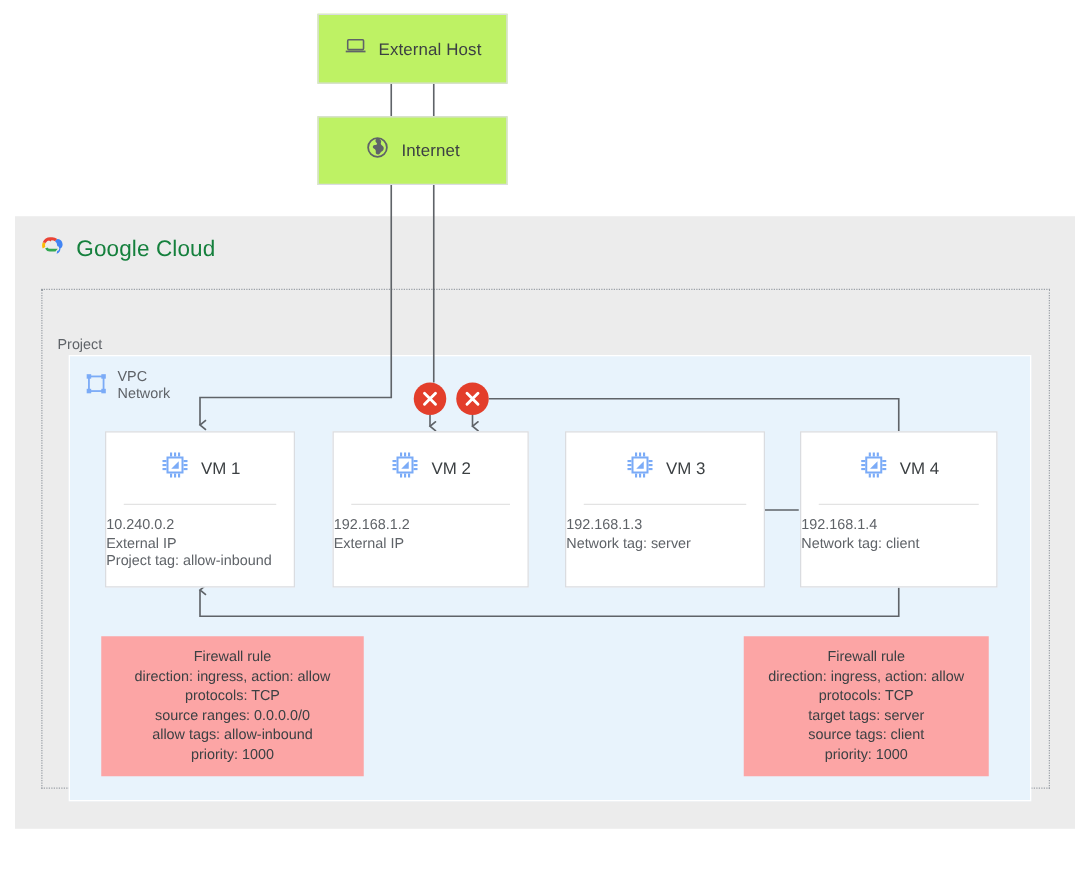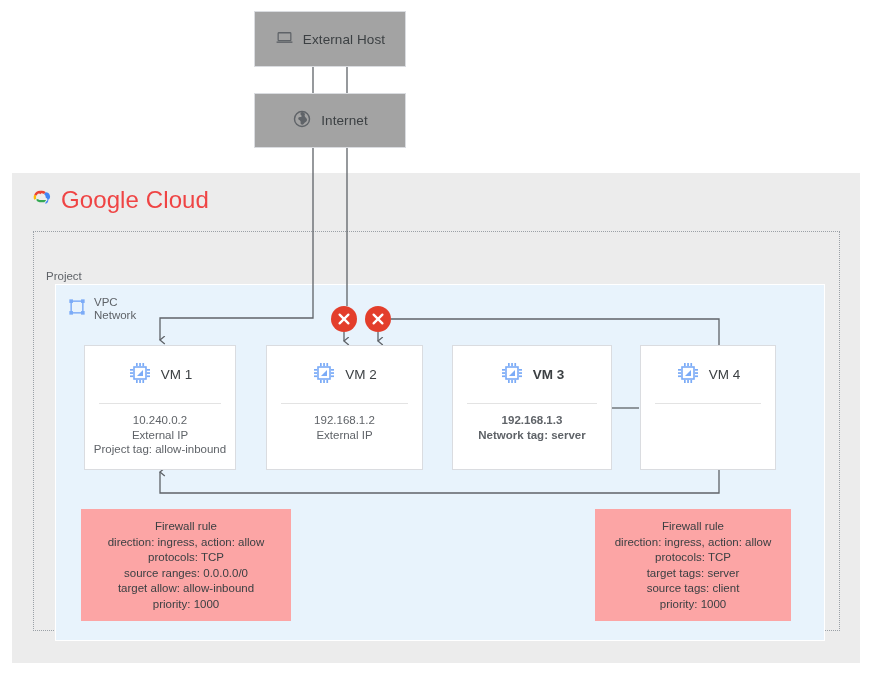--- a/index.html
+++ b/index.html
@@ -26,21 +26,21 @@
     top: 0;
     width: 872px;
     height: 696px;
     pointer-events: none;
     z-index: 5;
   }
 
   
   .node {
     position: absolute;
-    background: #a3a3a3;
+    background: #bef264;
     border: 1px solid #dadce0;
     box-sizing: border-box;
     z-index: 6;
   }
   .node-row {
     display: flex;
     align-items: center;
     justify-content: center;
     gap: 9px;
     height: 100%;
@@ -65,22 +65,22 @@
     background: #ececec;
     z-index: 1;
   }
   #gcp-brand {
     position: absolute;
     left: 30px; top: 186px;
     display: flex; align-items: center; gap: 9px;
     z-index: 4;
   }
   #gcp-brand .brandtext {
-    font-size: 24px;
-    color: #ef4444;
+    font-size: 18px;
+    color: #15803d;
     letter-spacing: .1px;
     white-space: nowrap;
   }
   #gcp-brand .brandtext b { font-weight: normal; }
 
   
   #project-region {
     position: absolute;
     left: 33px; top: 231px;
     width: 807px; height: 400px;
@@ -141,29 +141,29 @@
     color: #3c4043;
     white-space: nowrap;
   }
   .vm .vm-sep {
     height: 1px;
     background: #e3e3e3;
     margin: 0 14px;
   }
   .vm .vm-meta {
     padding-top: 9px;
-    text-align: center;
+    text-align: left;
     font-size: 11.5px;
     line-height: 14.5px;
     color: #5f6368;
   }
   #vm1 { left: 84px;  width: 152px; }
   #vm2 { left: 266px; width: 157px; }
-  #vm3 { left: 452px; width: 160px; font-weight: bold; }
-  #vm4 { left: 640px; width: 136px; }
+  #vm3 { left: 452px; width: 160px; }
+  #vm4 { left: 640px; width: 158px; }
 
   
   .fw {
     position: absolute;
     top: 509px;
     background: #fca5a5;
     box-sizing: border-box;
     padding: 10px 8px 11px;
     text-align: center;
     font-size: 11.5px;
@@ -396,28 +396,32 @@
               <rect x="2" y="14.4" width="3.2" height="1.7"></rect>
             <rect x="18.8" y="8" width="3.2" height="1.7"></rect>
               <rect x="18.8" y="11.2" width="3.2" height="1.7"></rect>
               <rect x="18.8" y="14.4" width="3.2" height="1.7"></rect>
           </g>
         </svg>
       </span>
       <span class="vm-title">VM 4</span>
     </div>
     <div class="vm-sep"></div>
+    <div class="vm-meta">
+      <div>192.168.1.4</div>
+      <div>Network tag: client</div>
+    </div>
   </div>
 
   <div class="fw" id="fw-left">
     <div>Firewall rule</div>
     <div>direction: ingress, action: allow</div>
     <div>protocols: TCP</div>
     <div>source ranges: 0.0.0.0/0</div>
-    <div>target allow: allow-inbound</div>
+    <div>allow tags: allow-inbound</div>
     <div>priority: 1000</div>
   </div>
 
   <div class="fw" id="fw-right">
     <div>Firewall rule</div>
     <div>direction: ingress, action: allow</div>
     <div>protocols: TCP</div>
     <div>target tags: server</div>
     <div>source tags: client</div>
     <div>priority: 1000</div>

